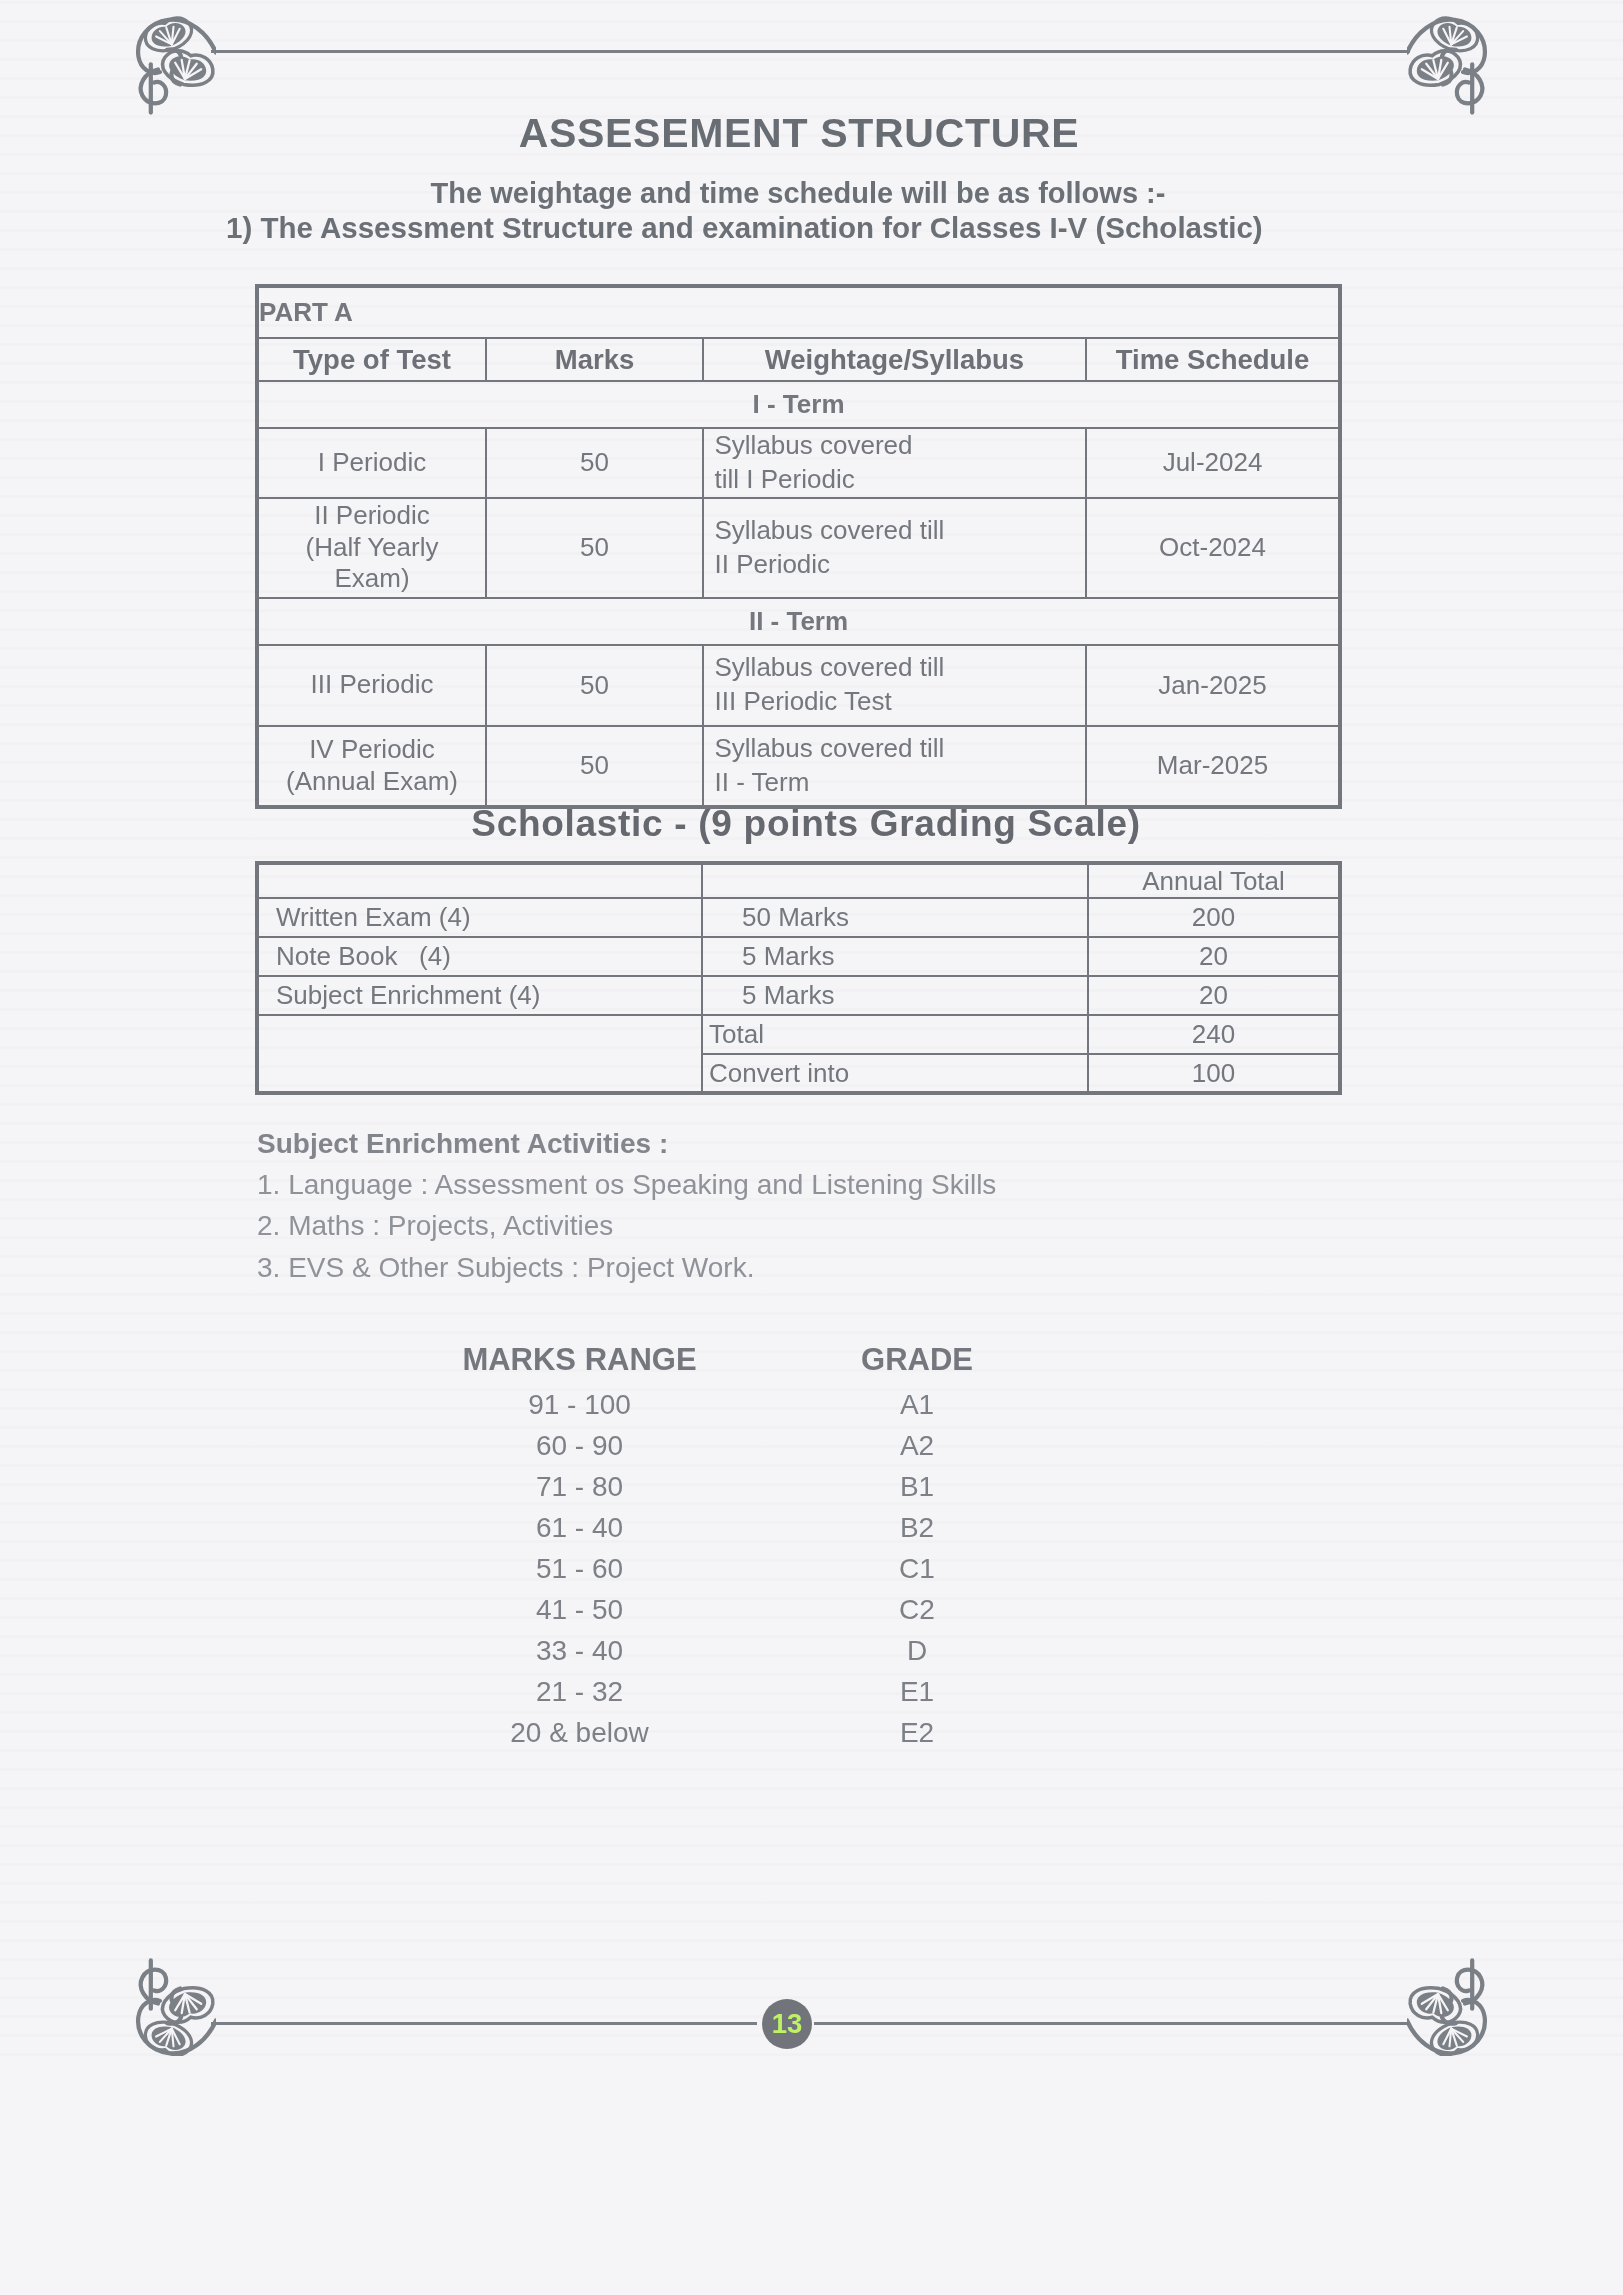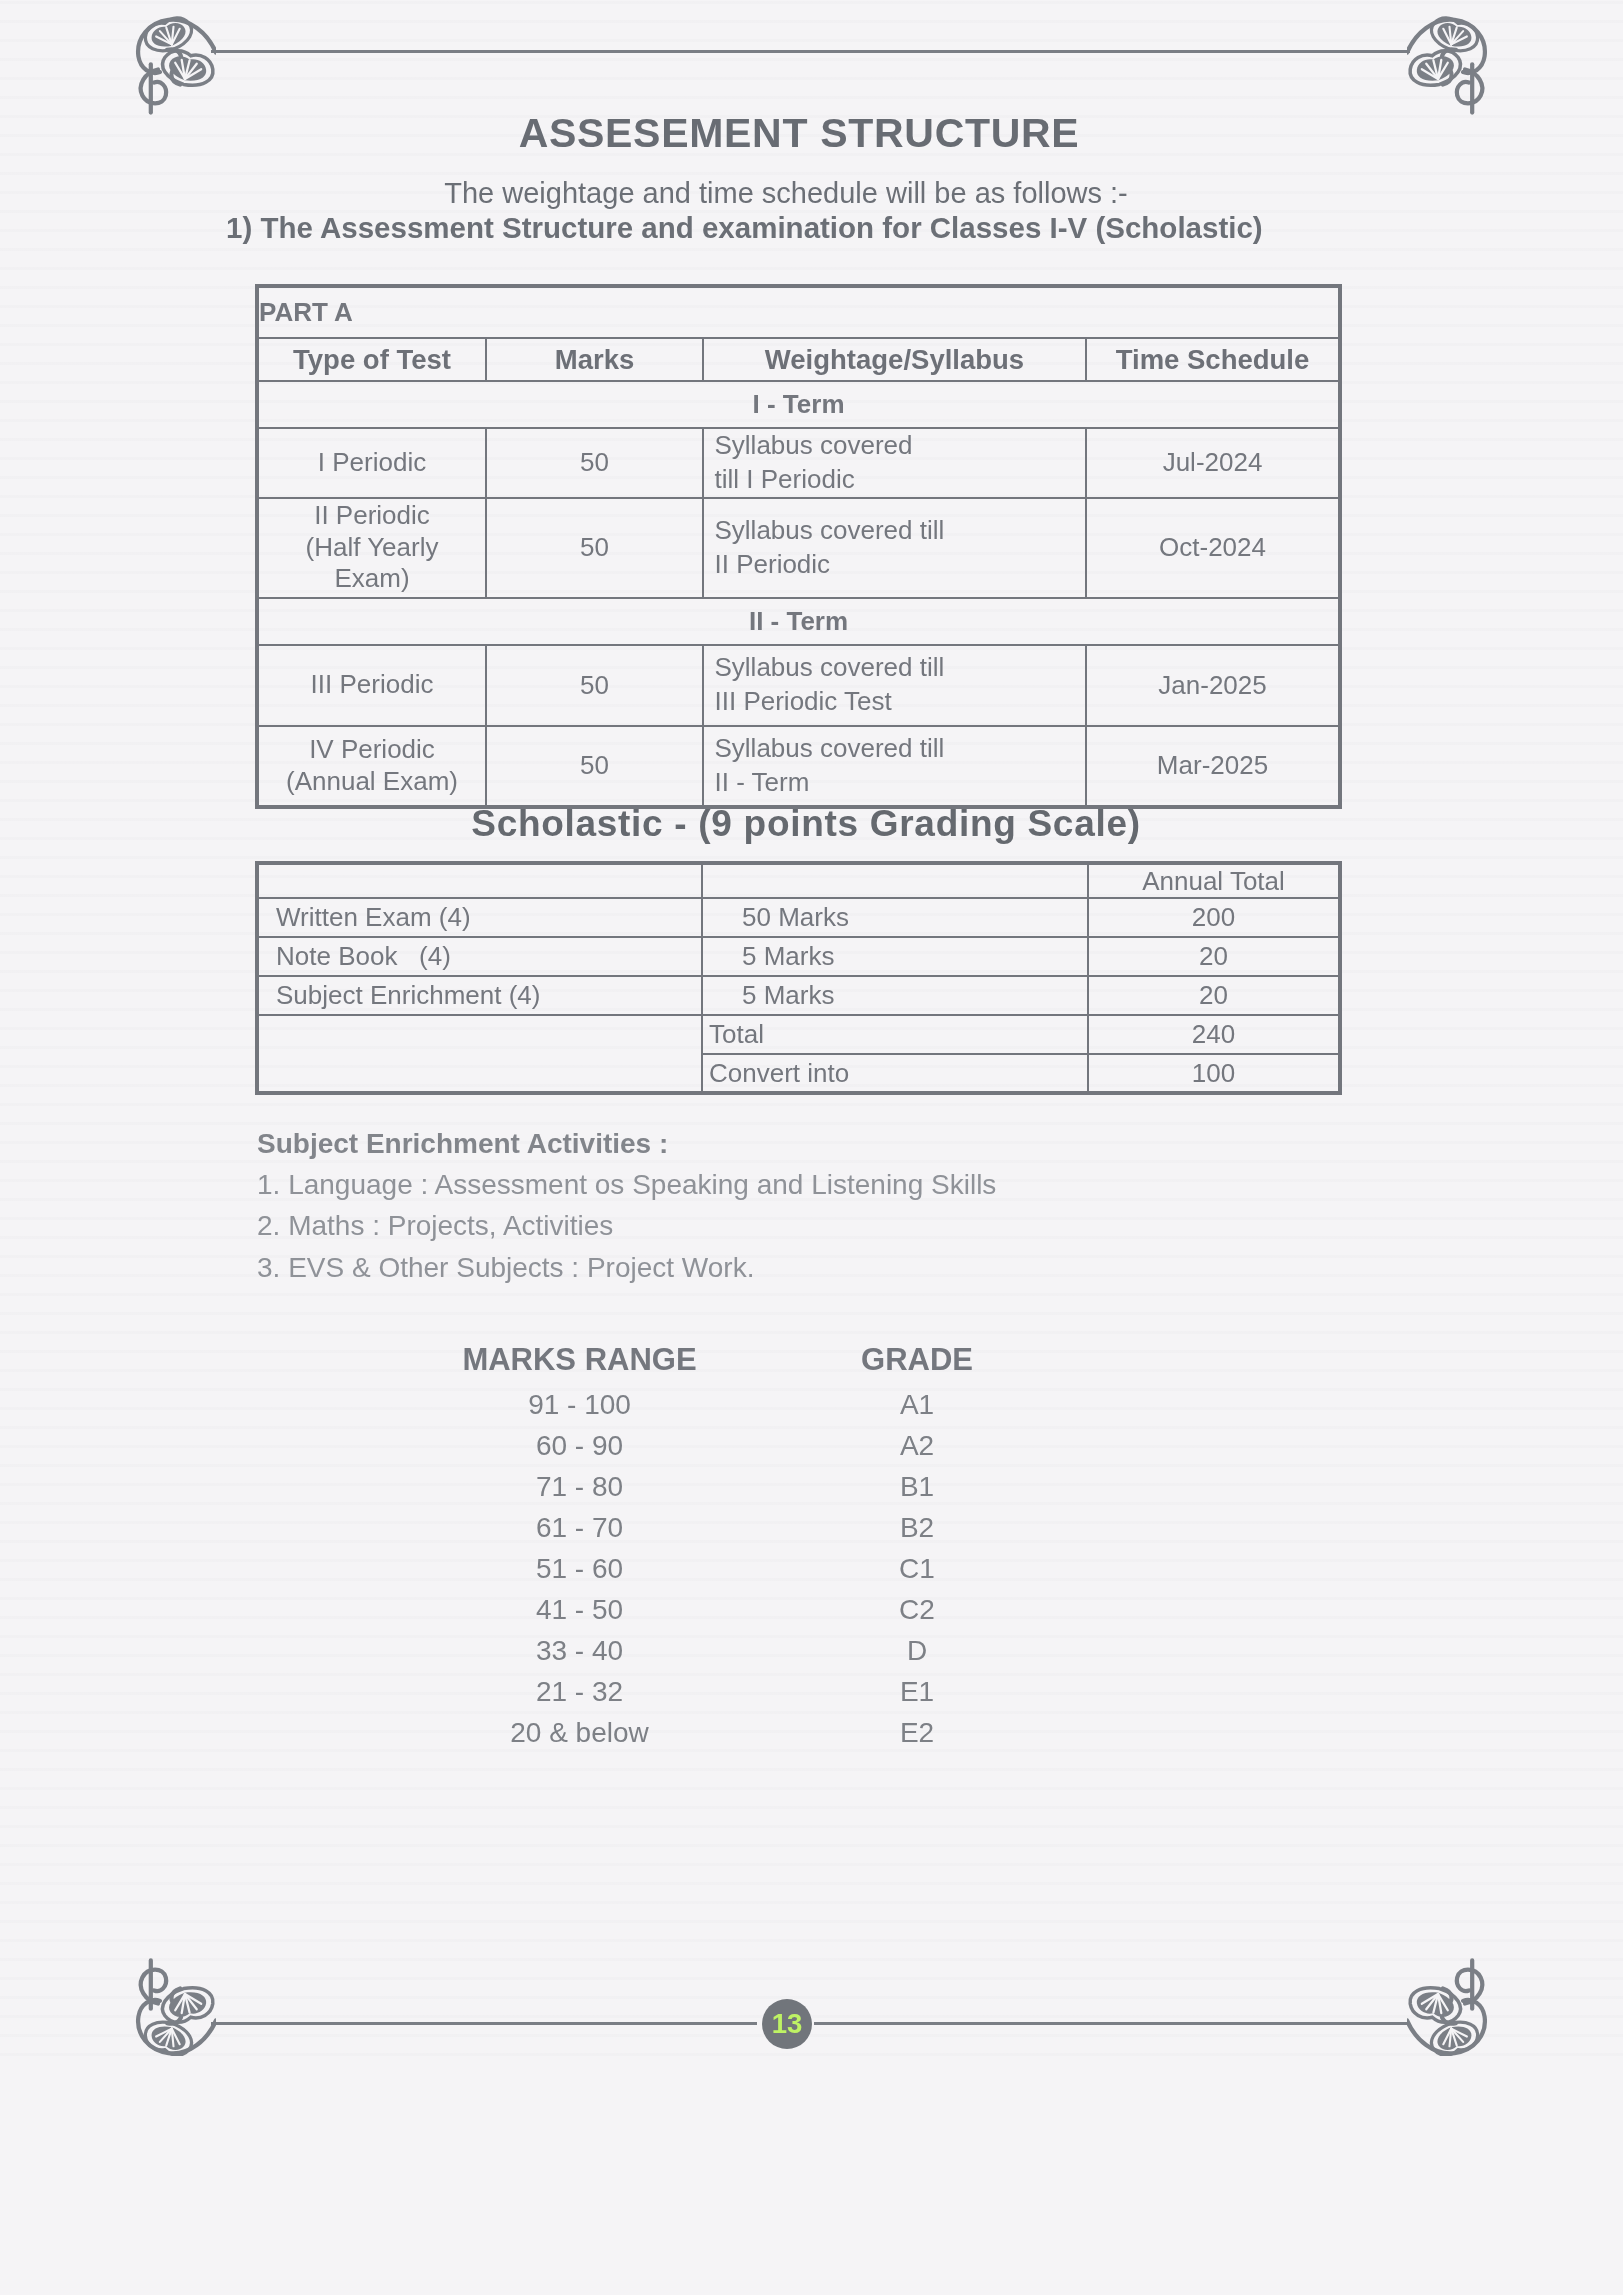--- a/index.html
+++ b/index.html
@@ -25,22 +25,22 @@
   .fl.br{ left:1407px; top:1957px; transform:scale(-1,-1); }
   .page-num{
     position:absolute; left:762px; top:1999px; width:50px; height:50px;
     border-radius:50%; background:#71757b; color:#bef264;
     display:flex; align-items:center; justify-content:center;
     font-size:27.5px; font-weight:bold;
   }
   
   .title{ position:absolute; top:110px; left:0; width:1598px; text-align:center;
           font-size:41px; font-weight:bold; color:#686c73; letter-spacing:0.7px; }
-  .subtitle{ position:absolute; top:177px; left:0; width:1572px; text-align:center;
-          font-size:29px; font-weight:normal; color:#6b6f76; }
+  .subtitle{ position:absolute; top:177px; left:12px; width:1572px; text-align:center;
+          font-size:29px; font-weight:bold; color:#6b6f76; }
   .sec1{ position:absolute; top:211px; left:226px; font-size:29.5px; font-weight:bold; color:#6b6f76; }
   .grading-heading{ position:absolute; top:803px; left:0; width:1612px; text-align:center;
           font-size:37px; font-weight:bold; color:#65696f; letter-spacing:0.7px; }
   
   table{ border-collapse:collapse; table-layout:fixed; }
   .doc-table{ position:absolute; left:255px; width:1084px; border:4.6px solid #73767d; }
   .doc-table td, .doc-table th{ border:2px solid #73767d; font-size:26px; color:#74777e;
           vertical-align:middle; overflow:hidden; }
   .t1{ top:284px; }
   .t2{ top:861px; }
@@ -233,21 +233,21 @@
     </div>
     <div class="gs-row">
       <div>60 - 90</div>
       <div>A2</div>
     </div>
     <div class="gs-row">
       <div>71 - 80</div>
       <div>B1</div>
     </div>
     <div class="gs-row">
-      <div>61 - 70</div>
+      <div>61 - 40</div>
       <div>B2</div>
     </div>
     <div class="gs-row">
       <div>51 - 60</div>
       <div>C1</div>
     </div>
     <div class="gs-row">
       <div>41 - 50</div>
       <div>C2</div>
     </div>

